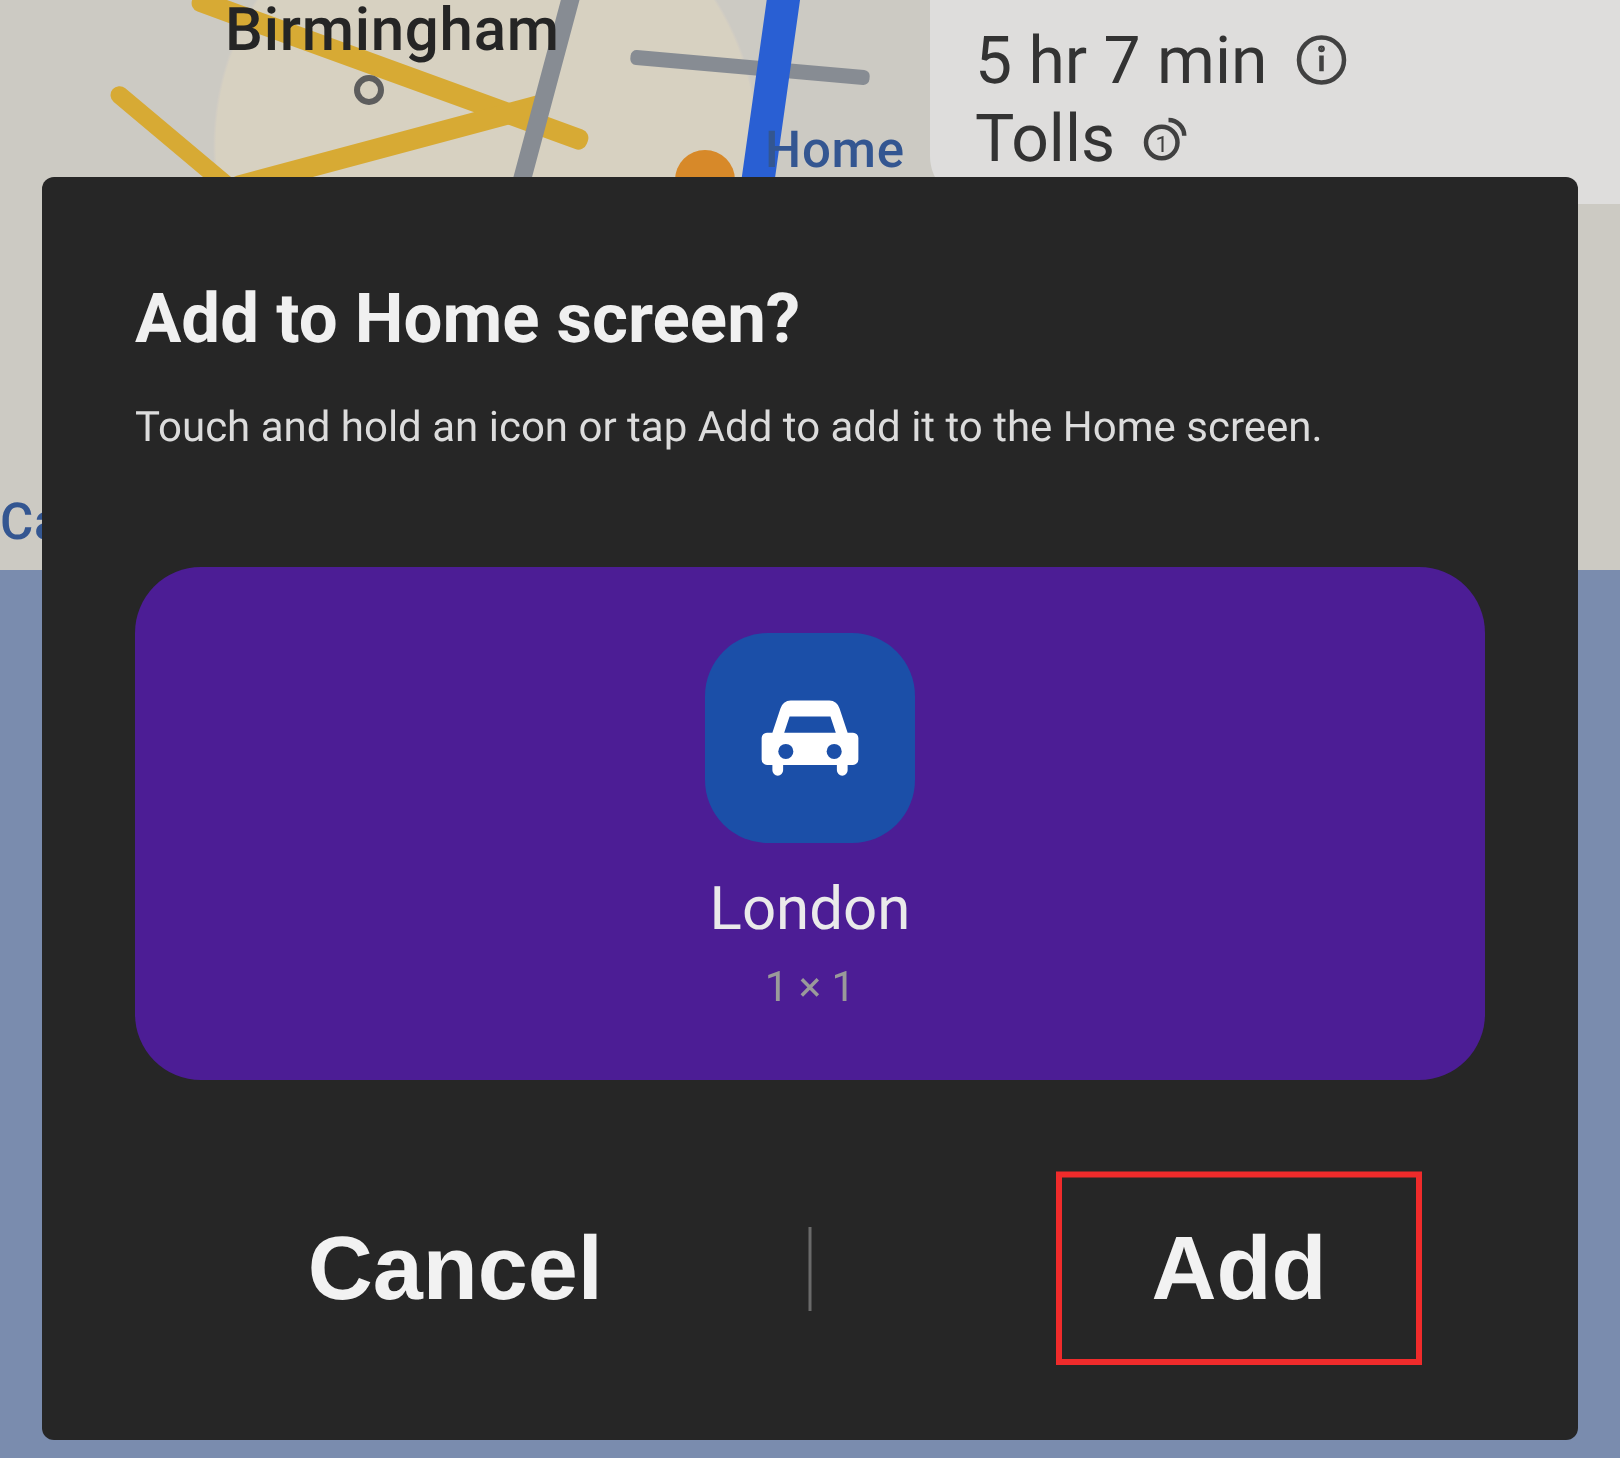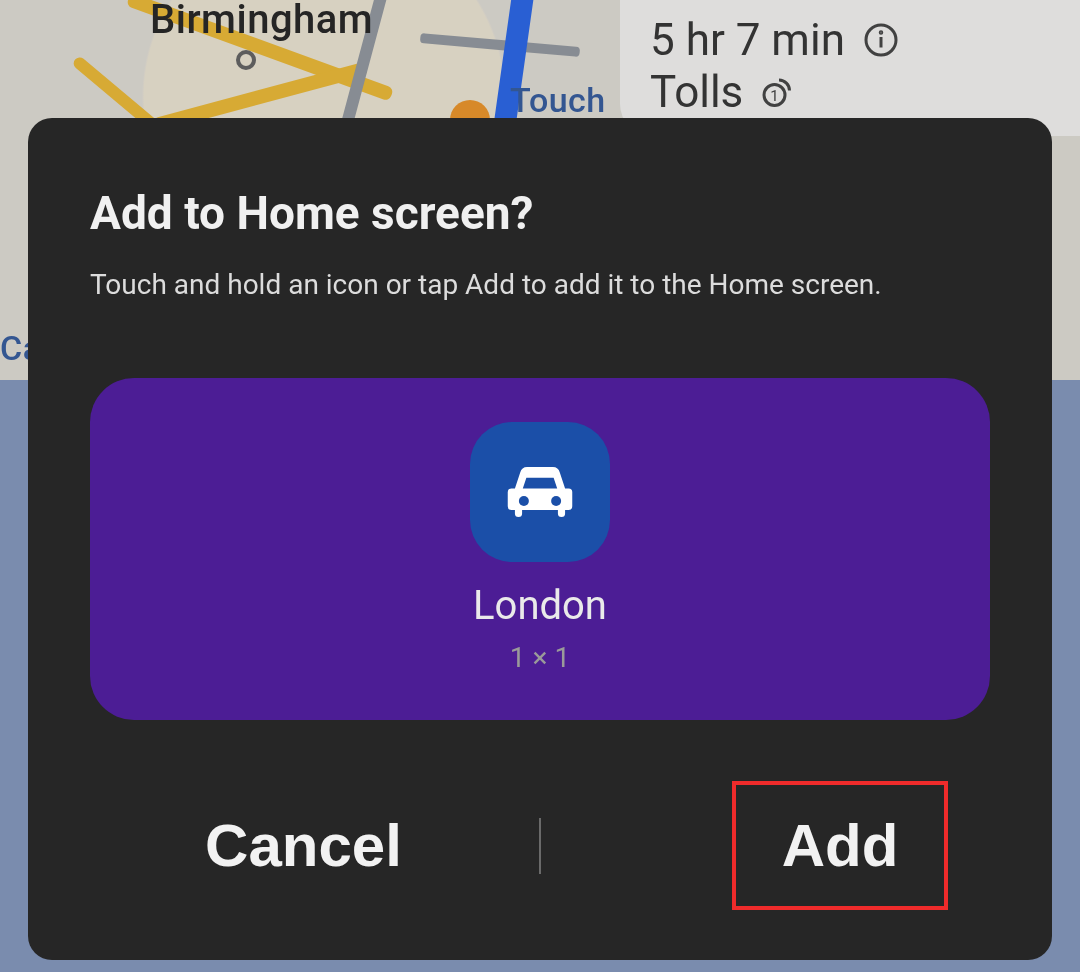--- a/index.html
+++ b/index.html
@@ -80,21 +80,21 @@
     background: rgba(0,0,0,0.12);
   }
 
   
   .dialog {
     position: absolute;
     left: 28px; right: 28px;
     top: 118px;
     bottom: 12px;
     background: #262626;
-    border-radius: 24px;
+    border-radius: 8px;
     padding: 68px 62px 40px 62px;
     color: #eaeaea;
   }
   .dialog-title {
     font-size: 46px;
     font-weight: 700;
     color: #f0f0f0;
     margin-bottom: 26px;
   }
   .dialog-desc {
@@ -147,21 +147,21 @@
     font-weight: 600;
     color: #f2f2f2;
     padding: 26px 10px;
     background: transparent;
     border: none;
     cursor: pointer;
   }
   .btn-highlight {
     border: 4px solid #ef2b2b;
     border-radius: 0;
-    width: 216px;
+    width: 244px;
     flex: none;
     margin-left: auto;
     margin-right: 44px;
   }
   .btn-wrap {
     flex: 1;
     display: flex;
     justify-content: center;
   }
 </style>
@@ -173,21 +173,21 @@
 <div class="road-yellow" style="left:120px; top:40px; width:280px; height:14px; transform:rotate(20deg);"></div>
 <div class="road-yellow" style="left:150px; top:90px; width:220px; height:14px; transform:rotate(-15deg);"></div>
 <div class="road-yellow" style="left:40px; top:150px; width:300px; height:12px; transform:rotate(40deg);"></div>
 <div class="road-gray" style="left:350px; top:-20px; width:12px; height:220px; transform:rotate(15deg);"></div>
 <div class="road-gray" style="left:420px; top:40px; width:160px; height:10px; transform:rotate(5deg);"></div>
 <div class="route-blue" style="left:500px; top:-30px; width:22px; height:220px; transform:rotate(8deg);"></div>
 <div class="orange-dot" style="left:450px; top:100px;"></div>
 
 <div class="city-label" style="left:150px; top:-4px;">Birmingham</div>
 <div class="city-dot" style="left:236px; top:50px;"></div>
-<div class="city-label" style="left:510px; top:80px; font-size:34px; color:#3b62a6;">Touch</div>
+<div class="city-label" style="left:510px; top:80px; font-size:34px; color:#3b62a6;">Home</div>
 <div class="city-label" style="left:0px; top:328px; font-size:34px; color:#3b62a6;">Ca</div>
 
 <div class="info-card">
   <div class="info-line">
     <span>5 hr 7 min</span>
     <span class="info-icon">
       <svg viewBox="0 0 24 24" width="36" height="36" fill="none" stroke="currentColor" stroke-width="2">
         <circle cx="12" cy="12" r="10"></circle>
           <line x1="12" y1="10" x2="12" y2="17"></line>
           <circle cx="12" cy="7" r="0.5" fill="currentColor"></circle>

